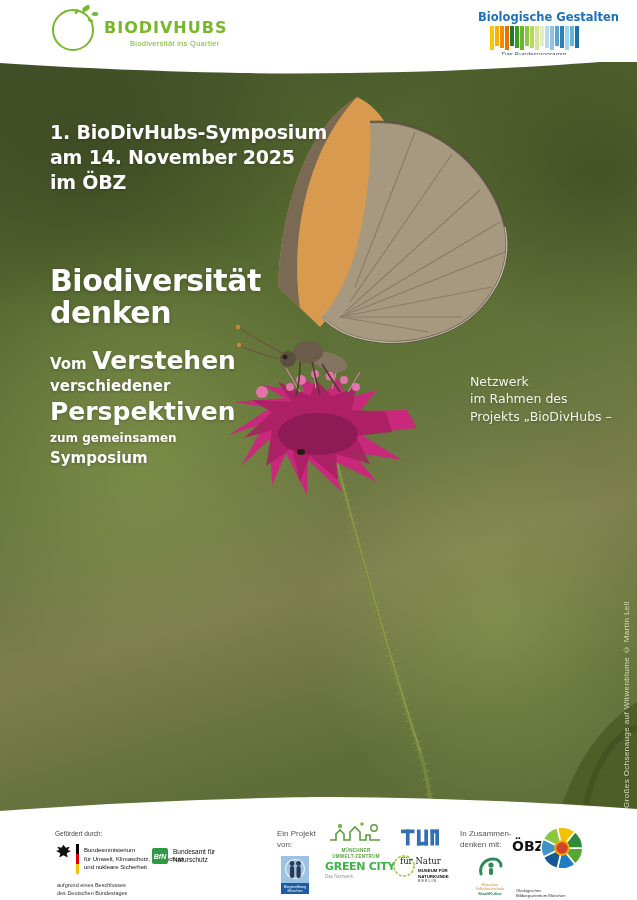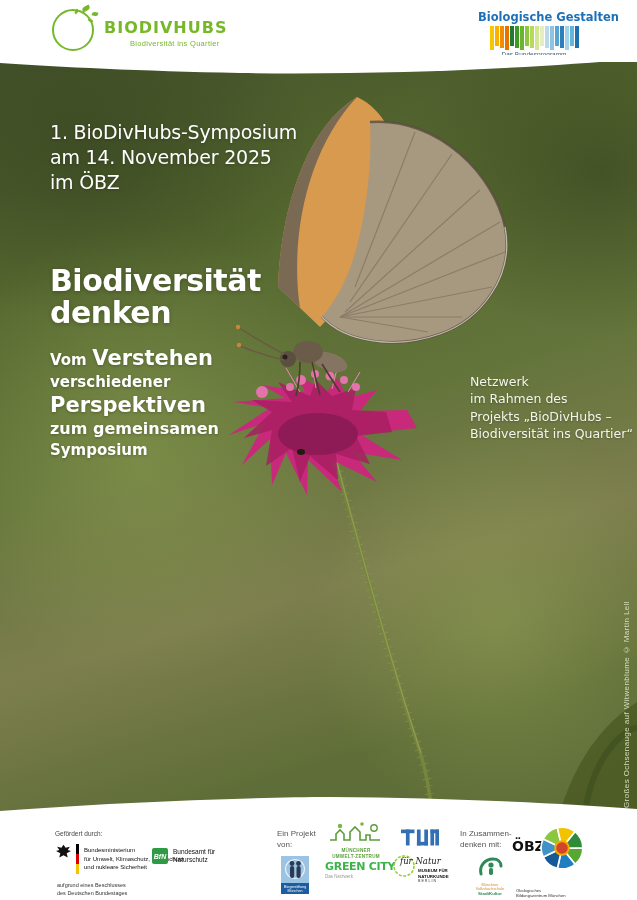--- a/index.html
+++ b/index.html
@@ -18,28 +18,28 @@
               text-align:center;white-space:nowrap;}
   .prog-bars{display:flex;align-items:flex-start;gap:1px;height:24px;margin-top:2px;justify-content:center;}
   .pbar{width:4px;}
   .prog-sub{font-size:6.5px;color:#44617a;text-align:center;margin-top:1px;}
   
   .photo{position:absolute;left:0;top:62px;width:637px;height:750px;}
   .edge-top{position:absolute;left:0;top:55px;width:637px;height:22px;}
   .edge-bottom{position:absolute;left:0;top:792px;width:637px;height:22px;}
   
   .ov{position:absolute;color:#ffffff;font-family:"DejaVu Sans",sans-serif;}
-  .event{left:50px;top:120px;font-weight:400;font-size:19px;line-height:1.32;letter-spacing:-.2px;
+  .event{left:50px;top:120px;font-weight:700;font-size:19px;line-height:1.32;letter-spacing:-.2px;
          text-shadow:0 1px 3px rgba(0,0,0,.25);}
   .title{left:50px;top:265px;font-weight:800;font-size:30px;line-height:1.08;letter-spacing:-.5px;
          text-shadow:0 1px 4px rgba(0,0,0,.25);}
   .claim{left:50px;top:348px;font-weight:700;line-height:1;text-shadow:0 1px 3px rgba(0,0,0,.25);}
-  .claim .s{font-size:16px;}
+  .claim .s{font-size:12px;}
   .claim .m{font-size:15px;}
-  .claim .l{font-size:21px;}
+  .claim .l{font-size:25px;}
   .claim div{margin-bottom:5px;}
   .sidenote{left:470px;top:373px;font-size:12.5px;line-height:1.38;font-weight:400;
             color:#f3f5ea;text-shadow:0 1px 2px rgba(0,0,0,.25);}
   .doctitle{left:50px;top:626px;font-weight:800;font-size:32px;line-height:1.1;letter-spacing:-.5px;
             text-shadow:0 1px 4px rgba(0,0,0,.2);}
   .credit{position:absolute;right:6px;top:548px;height:260px;writing-mode:vertical-rl;
           transform:rotate(180deg);font-size:8px;color:#d7dfba;letter-spacing:.4px;
           font-family:"Liberation Sans",sans-serif;}
   
   .foot{position:absolute;left:0;top:812px;width:637px;height:88px;background:#fff;font-family:"Liberation Sans",sans-serif;}
@@ -56,21 +56,21 @@
   .bfn-tx{font-size:6.5px;color:#111;margin-left:5px;line-height:1.3;}
   .projlbl{position:absolute;left:277px;top:17px;font-size:8px;color:#555;line-height:1.35;}
   .buerg{position:absolute;left:281px;top:44px;}
   .muz{position:absolute;left:323px;top:8px;width:66px;text-align:center;}
   .muz-tx{font-size:4.6px;color:#5a9e3a;font-weight:700;letter-spacing:.3px;line-height:1.3;}
   .gc{position:absolute;left:325px;top:48px;}
   .gc-name{font-family:"DejaVu Sans",sans-serif;font-weight:800;font-size:11px;color:#3cb44a;letter-spacing:-.3px;}
   .gc-tag{font-size:4.5px;color:#999;margin-top:1px;}
   .tum{position:absolute;left:401px;top:17px;}
   .museum{position:absolute;left:392px;top:42px;width:62px;}
-  .mus-script{position:absolute;left:8px;top:2px;font-family:"DejaVu Serif",serif;font-style:italic;
+  .mus-script{position:absolute;left:8px;top:2px;font-family:"DejaVu Serif",serif;
               font-size:8.5px;color:#222;white-space:nowrap;}
   .mus-caps{position:absolute;left:26px;top:14px;font-size:4.4px;font-weight:700;color:#111;line-height:1.25;}
   .mus-city{font-size:3.6px;font-weight:400;letter-spacing:1px;color:#333;}
   .collab{position:absolute;left:460px;top:17px;font-size:8px;color:#555;line-height:1.35;}
   .partner{position:absolute;left:468px;top:44px;width:44px;text-align:center;}
   .partner-l1{font-size:3.8px;color:#d98a2b;margin-top:1px;}
   .partner-l2{font-size:4.4px;color:#2e8b57;font-weight:700;}
   .oebz{position:absolute;left:512px;top:10px;width:80px;}
   .oebz-abbr{position:absolute;left:0;top:16px;font-family:"DejaVu Sans",sans-serif;
              font-weight:800;font-size:14px;color:#111;}
@@ -236,21 +236,20 @@
     <div><span class="m">verschiedener</span></div>
     <div><span class="l">Perspektiven</span></div>
     <div><span class="s">zum gemeinsamen</span></div>
     <div><span class="m">Symposium</span></div>
   </div>
 
   <div class="ov sidenote">
     <div>Netzwerk</div>
     <div>im Rahmen des</div>
     <div>Projekts „BioDivHubs –</div>
-    <div>Biodiversität ins Quartier“</div>
   </div>
 
   <div class="ov doctitle">
   </div>
 
   <div class="credit">Großes Ochsenauge auf Witwenblume © Martin Lell</div>
 
   <div class="foot">
 
     <div class="flabel funded">Gefördert durch:</div>

